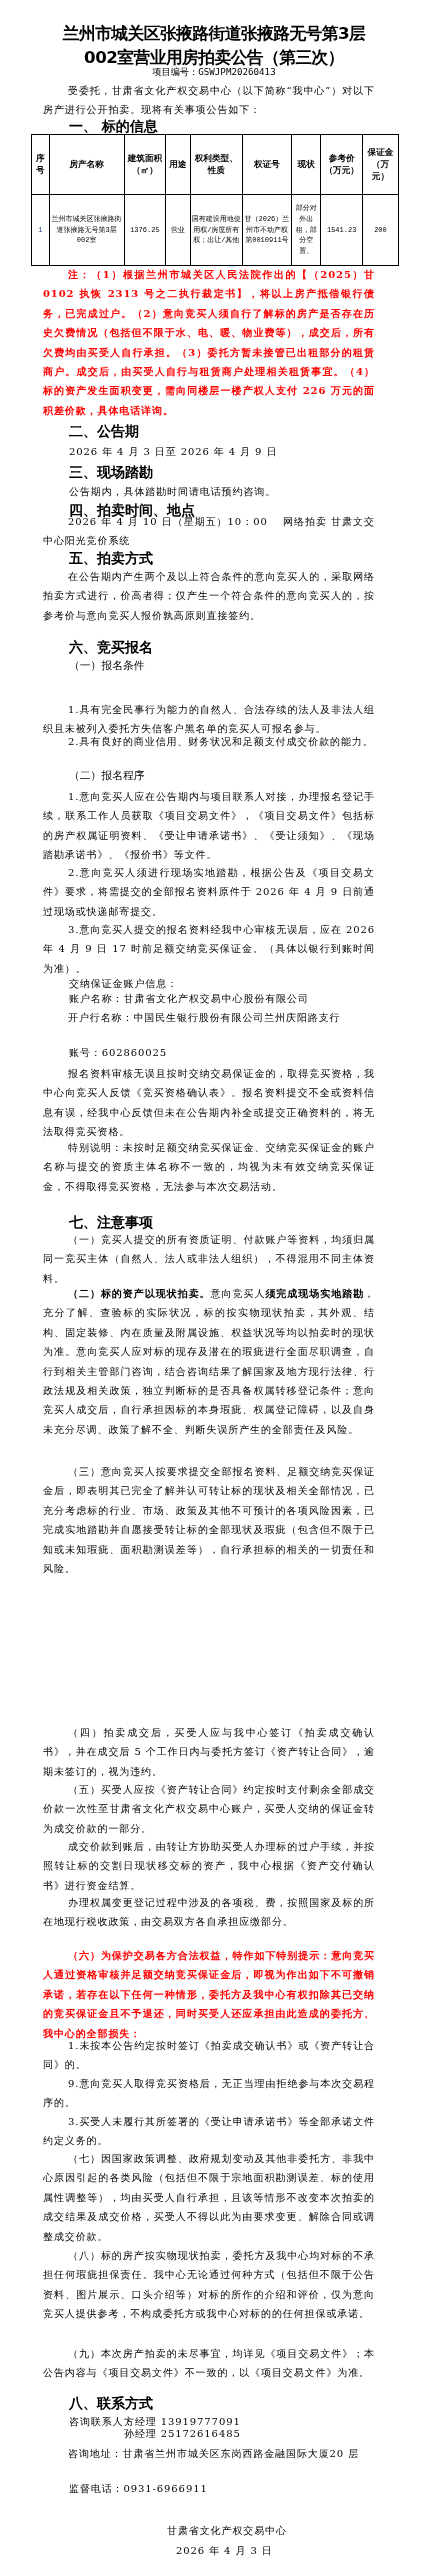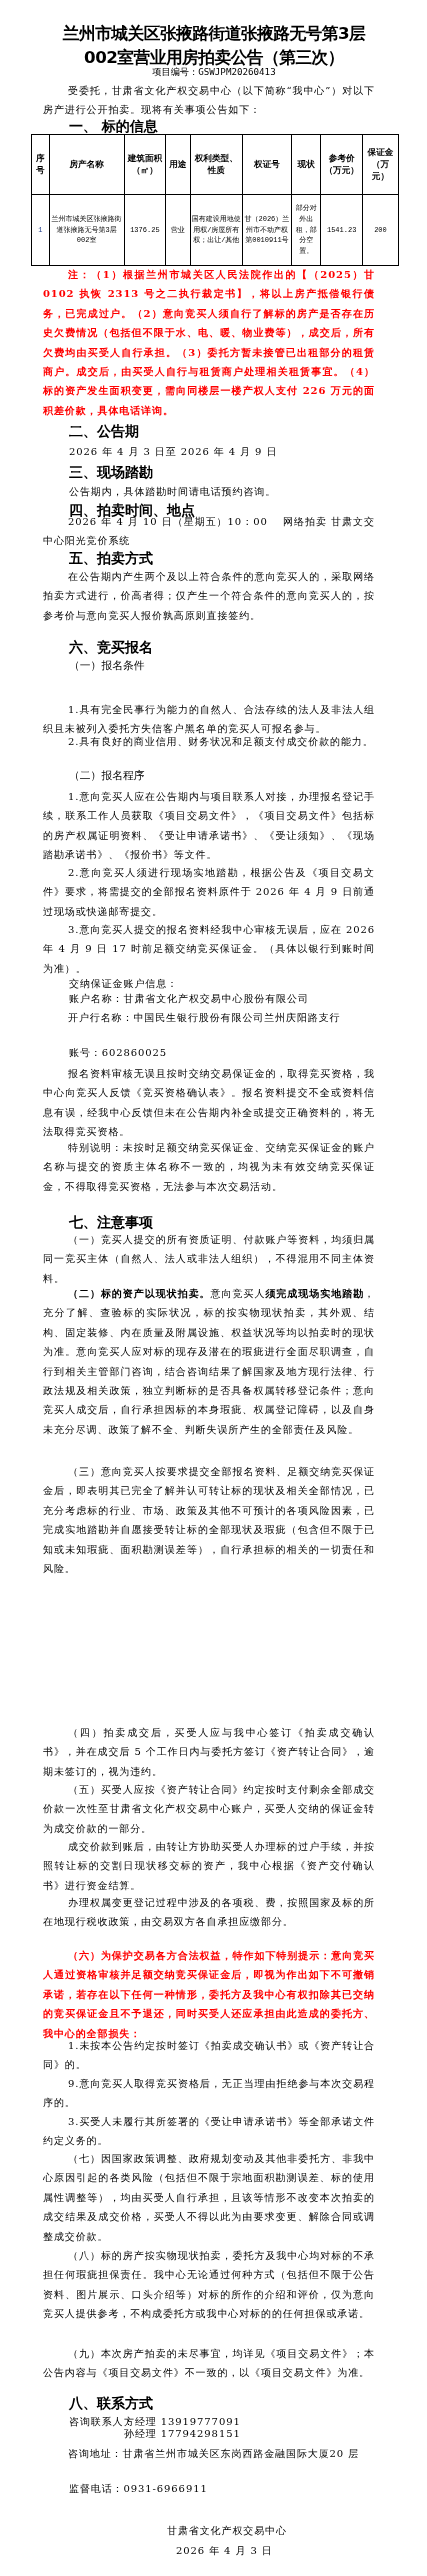--- a/index.html
+++ b/index.html
@@ -113,20 +113,20 @@
   <div class="para indent" style="top:2074px;">9.意向竞买人取得竞买资格后，无正当理由拒绝参与本次交易程序的。</div>
   <div class="para indent" style="top:2112px;">3.买受人未履行其所签署的《受让申请承诺书》等全部承诺文件约定义务的。</div>
 
   <div class="para indent" style="top:2149px;">（七）因国家政策调整、政府规划变动及其他非委托方、非我中心原因引起的各类风险（包括但不限于宗地面积勘测误差、标的使用属性调整等），均由买受人自行承担，且该等情形不改变本次拍卖的成交结果及成交价格，买受人不得以此为由要求变更、解除合同或调整成交价款。</div>
   <div class="para indent" style="top:2246px;">（八）标的房产按实物现状拍卖，委托方及我中心均对标的不承担任何瑕疵担保责任。我中心无论通过何种方式（包括但不限于公告资料、图片展示、口头介绍等）对标的所作的介绍和评价，仅为意向竞买人提供参考，不构成委托方或我中心对标的的任何担保或承诺。</div>
   <div class="para indent" style="top:2344px;">（九）本次房产拍卖的未尽事宜，均详见《项目交易文件》；本公告内容与《项目交易文件》不一致的，以《项目交易文件》为准。</div>
 
   <div class="h" style="top:2395px;">八、联系方式</div>
   <div class="line" style="top:2415px; left:69px;">咨询联系人：</div>
   <div class="line" style="top:2415px; left:124px;">方经理 13919777091</div>
-  <div class="line" style="top:2427px; left:124px;">孙经理 17794298151</div>
+  <div class="line" style="top:2427px; left:124px;">孙经理 25172616485</div>
   <div class="para indent" style="top:2444px;">咨询地址：甘肃省兰州市城关区东岗西路金融国际大厦20 层</div>
   <div class="line" style="top:2482px; left:69px;">监督电话：0931-6966911</div>
 
   <div class="line" style="top:2524px; left:167px;">甘肃省文化产权交易中心</div>
   <div class="line" style="top:2544px; left:176px;">2026 年 4 月 3 日</div>
 </div>
 
 
 </body></html>

